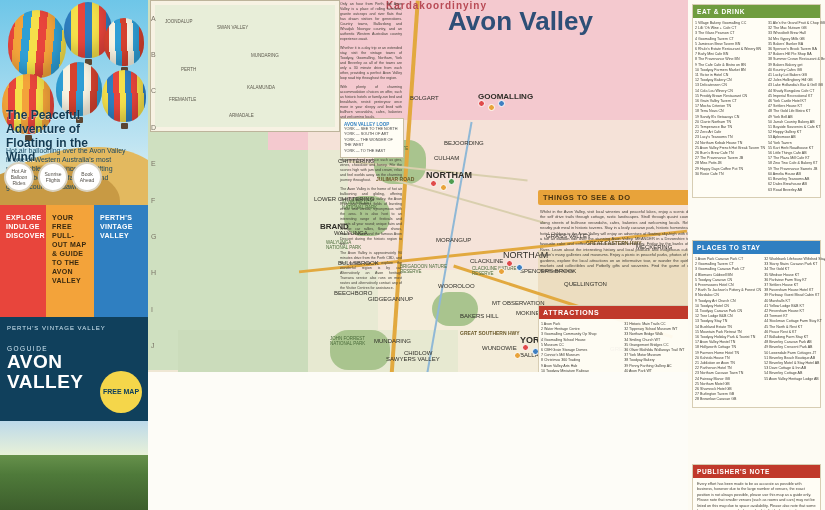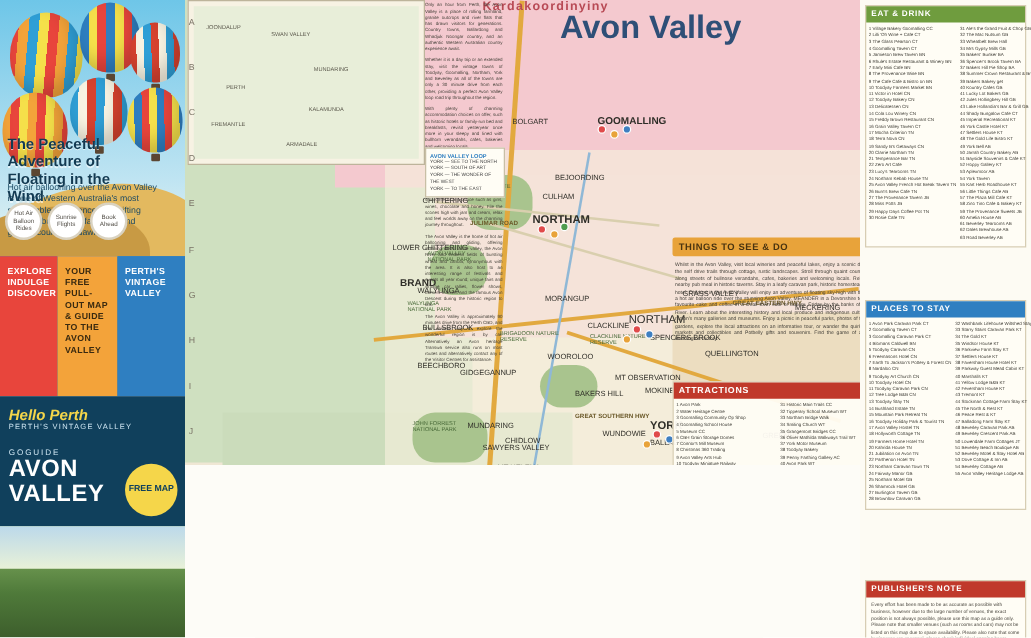--- a/index.html
+++ b/index.html
@@ -131,21 +131,20 @@
         <div class="pc-t">EXPLORE INDULGE DISCOVER</div>
       </div>
       <div class="panel-cell pc2">
         <div class="pc-t">YOUR FREE PULL-OUT MAP &amp; GUIDE TO THE AVON VALLEY</div>
       </div>
       <div class="panel-cell pc3">
         <div class="pc-t">PERTH'S VINTAGE VALLEY</div>
       </div>
     </div>
     <div class="bro-low">
-      <div class="hello">Hello Perth</div>
       <div class="perth">PERTH'S VINTAGE VALLEY</div>
       <div class="gog">GOGUIDE</div>
       <div class="avon-big">AVON VALLEY</div>
       <div class="freemap">FREE MAP</div>
     </div>
     <div class="bro-photo"></div>
   </div>
 
   <div class="map">
     <div class="region r-green"></div>

